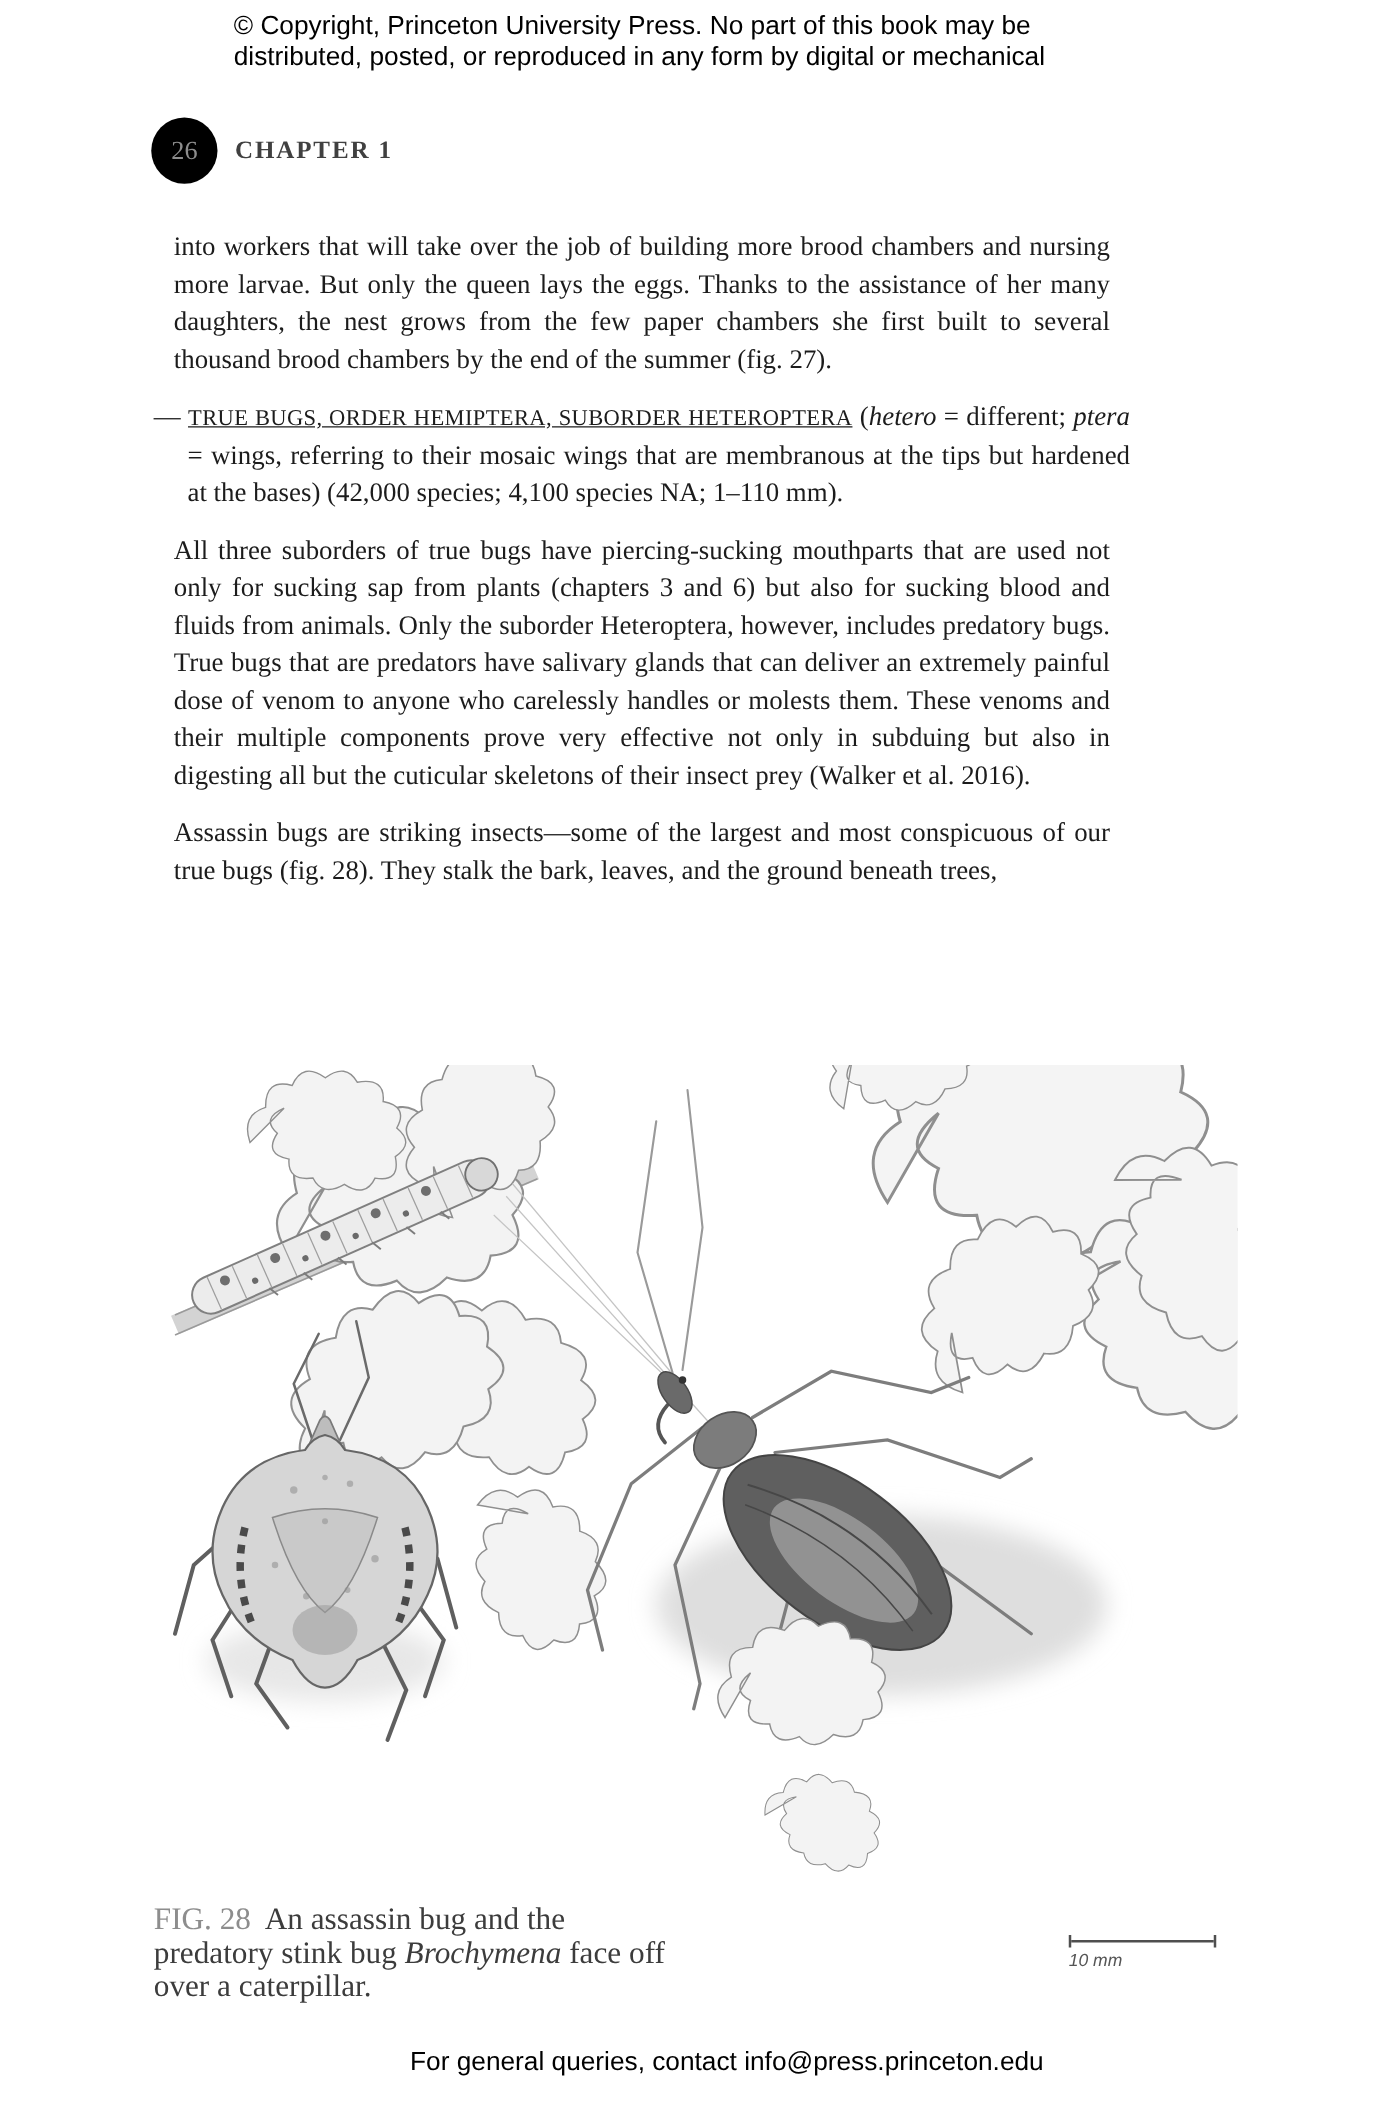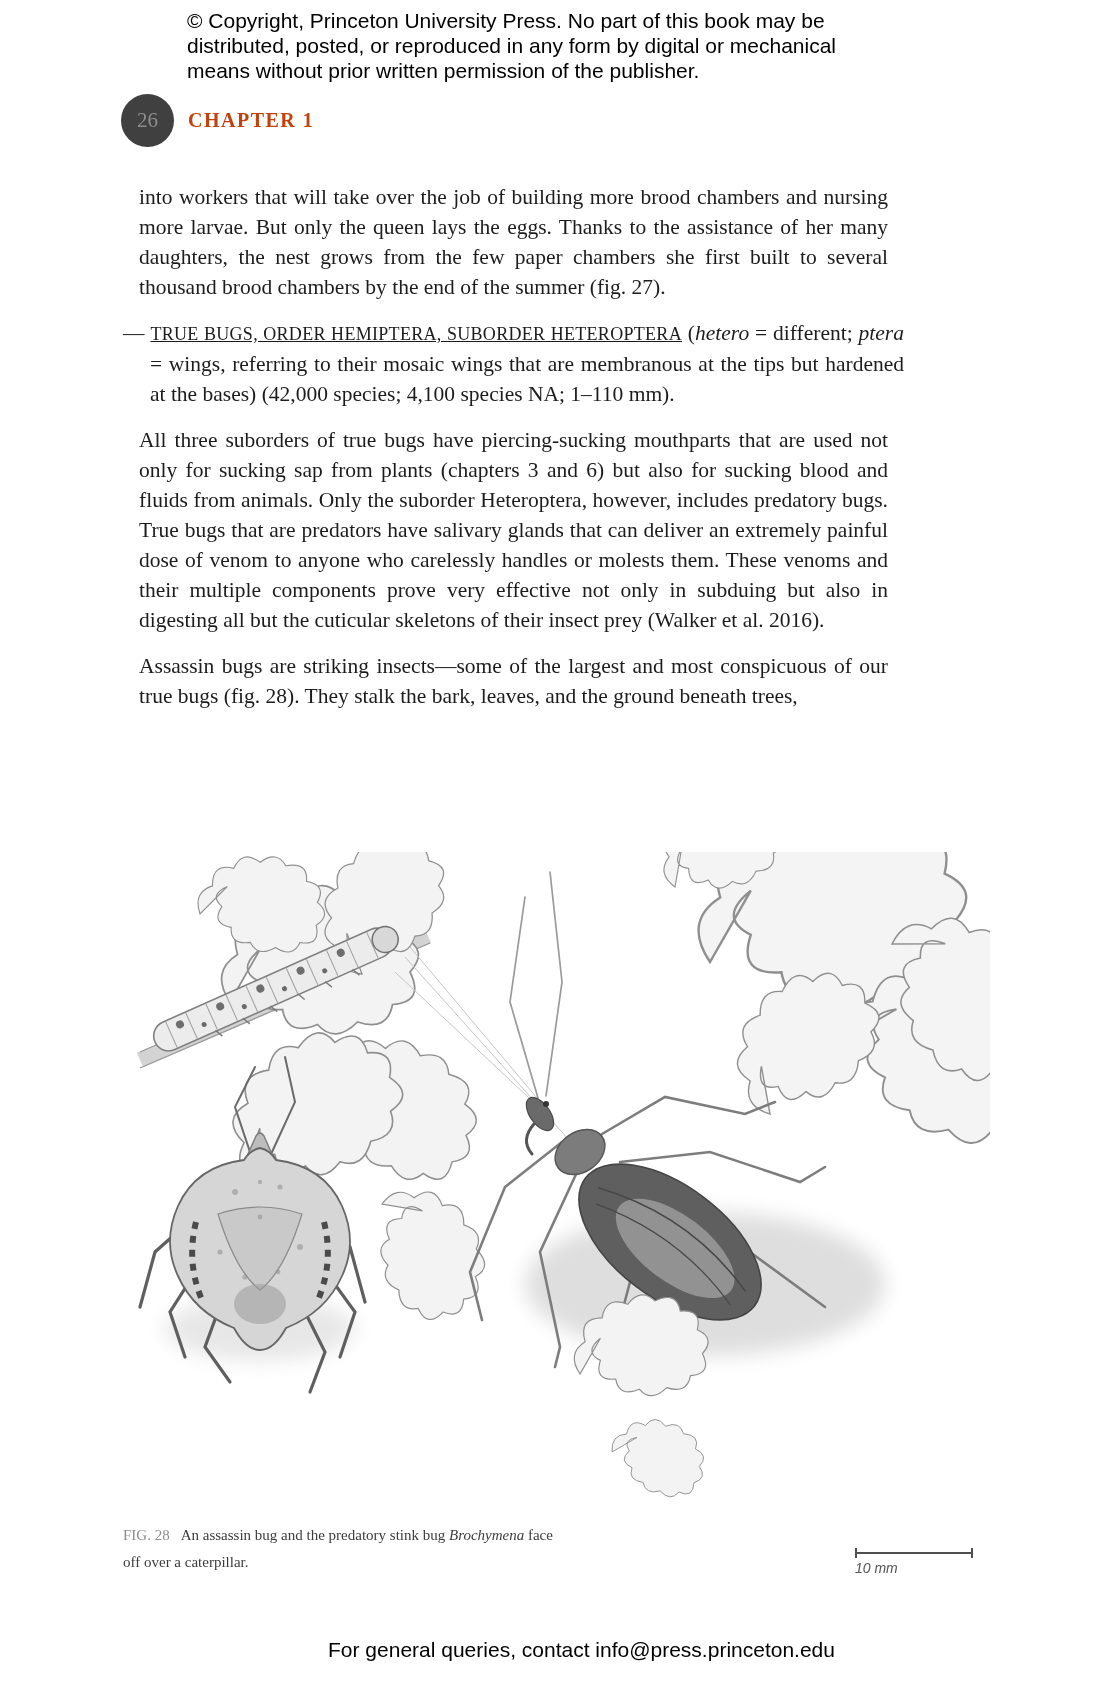--- a/index.html
+++ b/index.html
@@ -7,44 +7,44 @@
     position:relative; width:1100px; height:1700px; background:#ffffff;
     font-family:"Liberation Serif", serif; color:#1c1c1c; overflow:hidden;padding-left:39px;
   }
   .copyright {
     position:absolute; left:187px; top:8px;
     font-family:"Liberation Sans", sans-serif;
     font-size:21px; line-height:25px; color:#000000;
   }
   .chapter-row { position:absolute; left:121px; top:94px; display:flex; align-items:center; }
   .page-circle {
-    width:53px; height:53px; border-radius:50%; background:#404040;
+    width:53px; height:53px; border-radius:50%; background:#000000;
     color:#8d8d8d; display:flex; align-items:center; justify-content:center;
     font-size:21px; font-family:"Liberation Serif", serif;
   }
   .chapter-label {
     margin-left:14px; font-size:20px; font-weight:bold;
-    letter-spacing:1.5px; color:#c2410c;text-align:center;
+    letter-spacing:1.5px; color:#404040;text-align:center;
   }
   .text-column {
     position:absolute; left:123px; top:166px; width:781px;
     font-size:21.5px; line-height:30px; text-align:justify;
   }
   .body-paragraph { margin:16px; }
   .section-title {
     margin:22px 0 12px 0; font-style:italic; font-weight:normal;
     font-size:23px; color:#222222;
   }
   .entry { margin:0; padding-left:27px; text-indent:-27px; }
   .caps { font-size:18px; letter-spacing:0.3px;text-decoration:underline; }
   .it { font-style:italic; }
   .figure-area { position:absolute; left:110px; top:852px; width:880px; height:650px; }
   .figure-caption {
     position:absolute; left:123px; top:1522px; width:430px;
-    font-size:15px; line-height:27px; color:#3c3c3c; text-align:left;
+    font-size:25px; line-height:27px; color:#3c3c3c; text-align:left;
   }
   .fig-label { color:#8d8d8d; margin-right:11px; }
   .scale-bar { position:absolute; left:855px; top:1548px; width:118px; }
   .scale-line {
     height:10px; border-left:2px solid #4f4f4f; border-right:2px solid #4f4f4f;
     position:relative;
   }
   .scale-line::after {
     content:""; position:absolute; left:0; right:0; top:4px;
     border-top:2px solid #4f4f4f;
@@ -59,21 +59,20 @@
   }
 </style>
 </head>
 <body>
 
 <div class="page">
 
   <div class="copyright">
     <div>© Copyright, Princeton University Press. No part of this book may be</div>
     <div>distributed, posted, or reproduced in any form by digital or mechanical</div>
-    <div>means without prior written permission of the publisher.</div>
   </div>
 
   <div class="chapter-row">
     <div class="page-circle">26</div>
     <div class="chapter-label">CHAPTER 1</div>
   </div>
 
   <div class="text-column">
     <p class="body-paragraph">into workers that will take over the job of building more brood chambers and nursing more larvae. But only the queen lays the eggs. Thanks to the assistance of her many daughters, the nest grows from the few paper chambers she first built to several thousand brood chambers by the end of the summer (fig. 27).</p>
 

